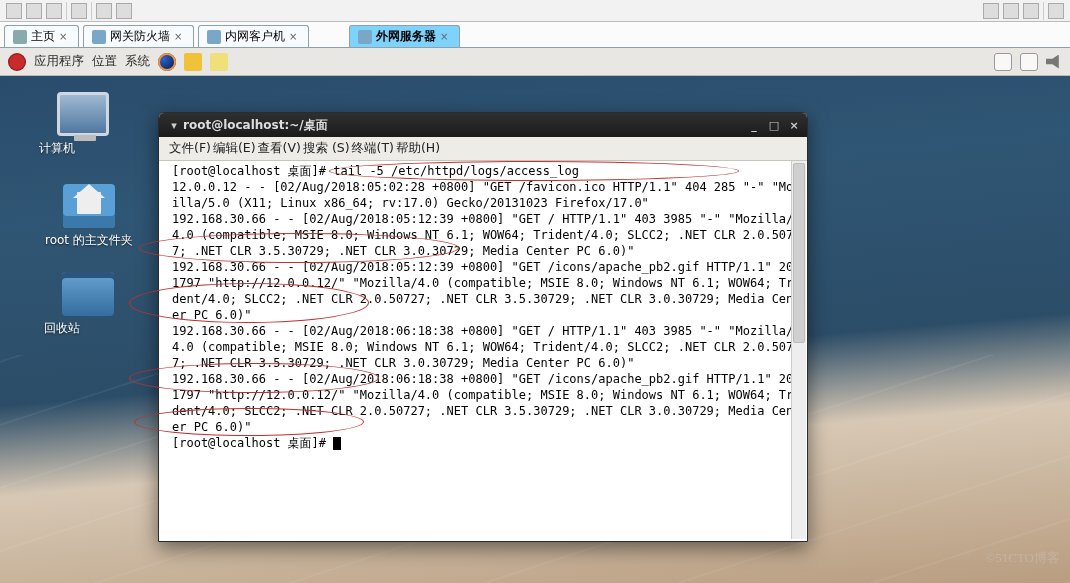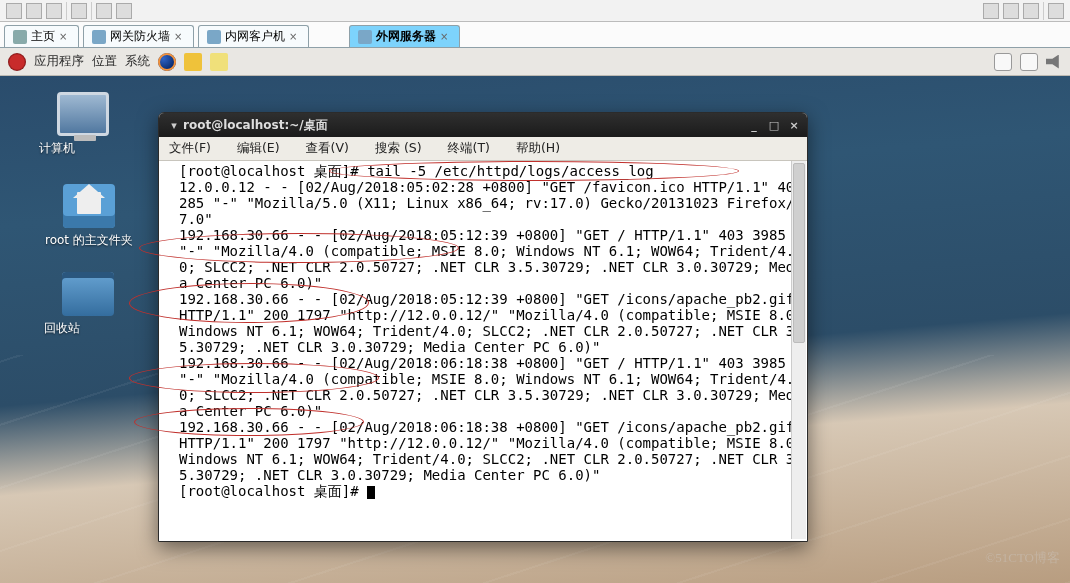--- a/index.html
+++ b/index.html
@@ -73,29 +73,29 @@
       background: #fff; font-size: 12.5px;
     }
     .term-titlebar {
       height: 24px; background: linear-gradient(#2f2f2f,#1b1b1b);
       display: flex; align-items: center; color: #ddd; font-weight: bold;
       font-size: 12px; border-radius: 5px 5px 0 0; padding: 0 4px;
     }
     .term-titlebar .t { flex:1; text-align:left; }
     .winbtn { width: 18px; height: 16px; margin-left: 2px; display:flex; align-items:center; justify-content:center; color:#ccc; font-size:11px; cursor:pointer; border-radius:2px;}
     .term-menubar {
-      height: 24px; display: flex; align-items: center; gap: 26px;
+      height: 24px; display: flex; align-items: center; gap: 2px;
       padding: 0 10px; background: #eeece6; border-bottom: 1px solid #c8c5bd;
       font-size: 12.5px; color: #222;
     }
     .term-menubar span{cursor:pointer}
     .term-body {
-      background: #fff; padding: 2px 4px 4px 20px;
+      background: #fff; padding: 2px 4px 4px 13px;
       font-family: "DejaVu Sans Mono","Courier New",monospace;
-      font-size: 14px; line-height: 16px; color: #000;
+      font-size: 12px; line-height: 16px; color: #000;
       white-space: pre-wrap; word-break: break-all; min-height: 380px;
     }
     .cursor { display:inline-block; width:8px; height:13px; background:#000; vertical-align:text-bottom; }
     
     .oval { position:absolute; border:1.5px solid #c0302c; border-radius:50%; transform:skewX(-4deg); pointer-events:none;}
     
     .watermark{position:absolute;right:10px;bottom:16px;color:rgba(210,210,210,.35);font-size:13px;font-family:Liberation Serif, serif;}
     
     .vsb{position:absolute;right:1px;top:48px;bottom:2px;width:15px;background:#eee;border-left:1px solid #ccc;}
     .vsb .thumb{position:absolute;left:1px;right:1px;top:2px;height:180px;background:#cfcfcf;border:1px solid #bbb;border-radius:2px;cursor:pointer}

